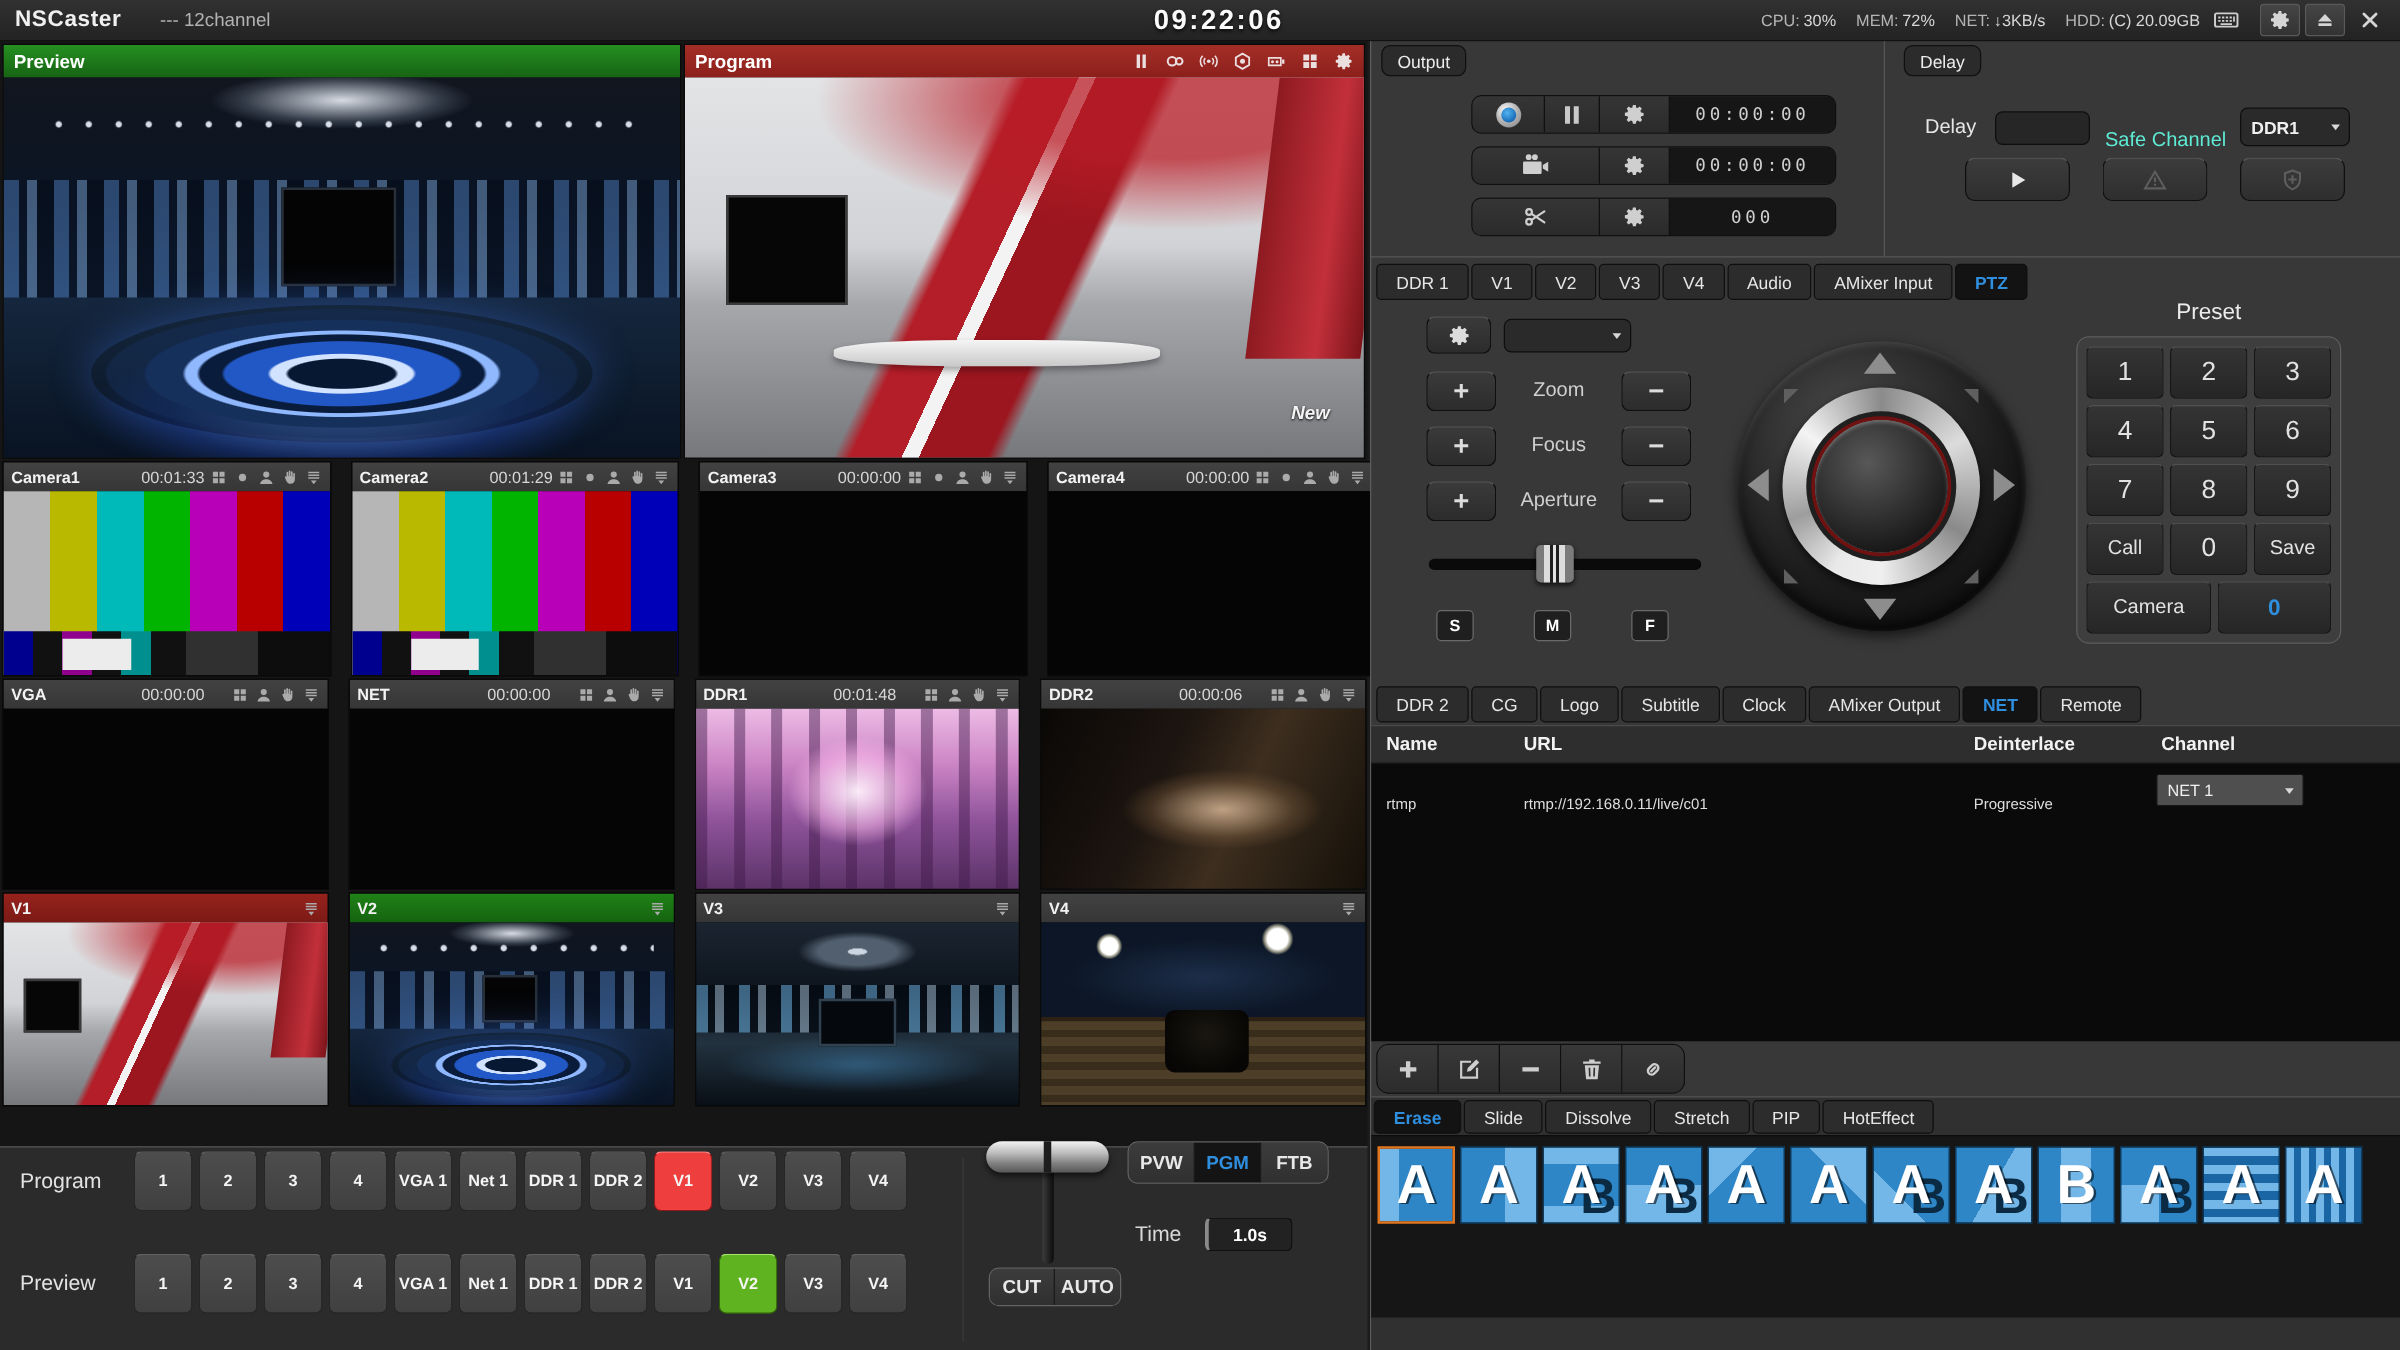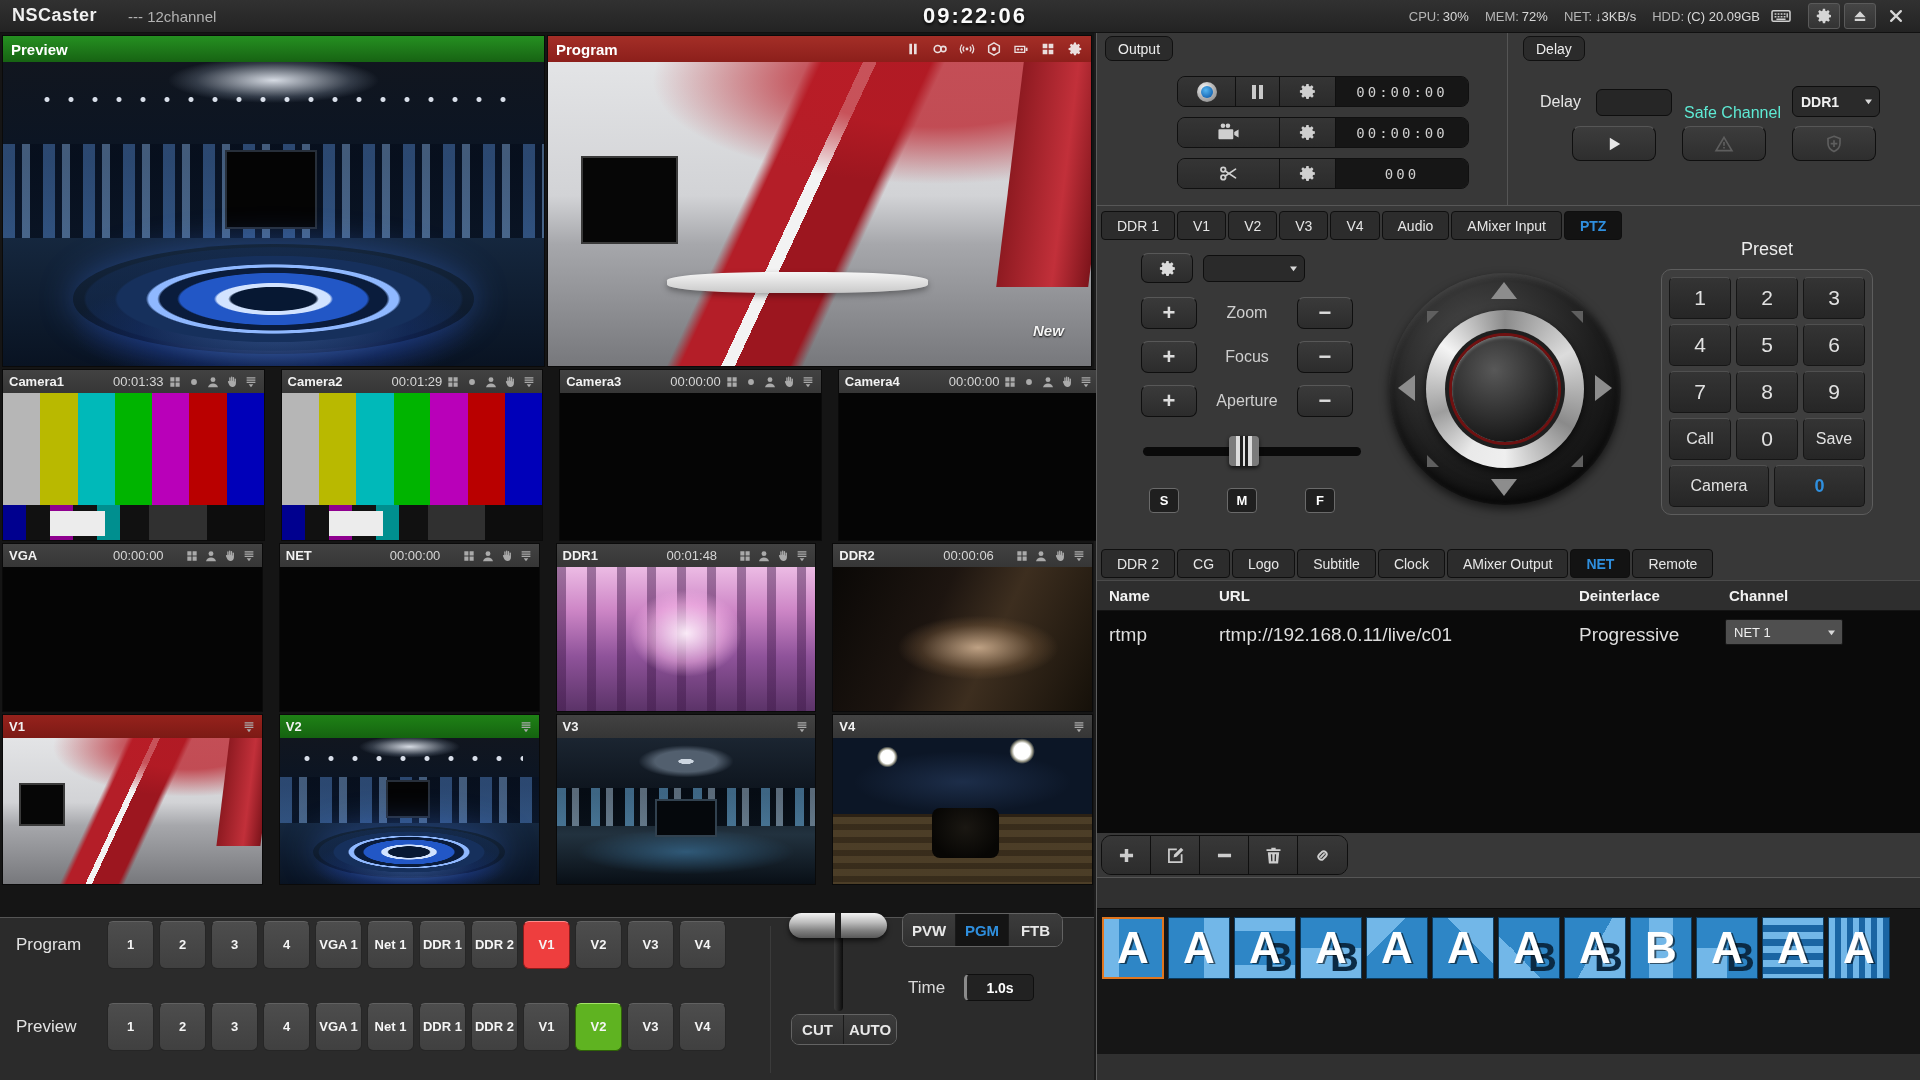--- a/index.html
+++ b/index.html
@@ -241,21 +241,21 @@
   #cam-row { display:flex; gap:5px; margin-top:5px; }
   #cam-key { flex:1.1; }
   #cam-val { flex:1; color:var(--accent); font-weight:bold; font-size:18px; }
 
   
   #net-header { position:absolute; left:0; top:547px; width:824px; height:31px; background:#2e2e2e;
     border-top:1px solid #4a4a4a; border-bottom:1px solid #141414; }
   .th { position:absolute; top:6px; font-size:15px; font-weight:bold; color:#f2f2f2; }
   #net-body { position:absolute; left:0; top:578px; width:824px; height:222px; background:#0a0a0a; }
   #net-row { position:absolute; left:0; top:6px; width:824px; height:30px; }
-  .td { position:absolute; top:7px; font-size:19px; color:#dedede; }
+  .td { position:absolute; top:19px; font-size:12px; color:#dedede; }
   #chan-dd { position:absolute; left:628px; top:2px; width:118px; height:26px; background:#4f4f4f;
     border:1px solid #161616; border-radius:2px; }
   #chan-dd .dd-text { font-weight:normal; font-size:13px; }
 
   #net-toolbar { position:absolute; left:4px; top:802px; display:flex; background:#2c2c2c;
     border:1px solid #0f0f0f; border-radius:10px; overflow:hidden; }
   .tool-btn { width:49px; height:38px; display:flex; align-items:center; justify-content:center;
     color:#cdcdcd; border-right:1px solid #0f0f0f; background:linear-gradient(#383838,#2c2c2c); }
   .tool-btn:last-child { border-right:none; }
   .tool-btn .ic { width:21px; height:21px; }
@@ -1036,20 +1036,28 @@
       <span class="tool-btn">
         <span class="ic" style="height: 21px; width: 21px;">
           <svg viewBox="0 0 24 24" fill="none" stroke="currentColor" stroke-width="2.2" stroke-linecap="round">
             <path d="M10.2 13.8l3.6-3.6M8.8 10.4l2.3-2.3a3.4 3.4 0 0 1 4.8 4.8l-2.3 2.3M15.2 13.6l-2.3 2.3a3.4 3.4 0 0 1-4.8-4.8l2.3-2.3"></path>
           </svg>
         </span>
       </span>
     </div>
 
   <div id="fx-sec">
+    <div id="fx-tabs">
+        <span class="tab active">Erase</span>
+        <span class="tab">Slide</span>
+        <span class="tab">Dissolve</span>
+        <span class="tab">Stretch</span>
+        <span class="tab">PIP</span>
+        <span class="tab">HotEffect</span>
+      </div>
     <div id="fx-body">
       <div id="fx-tiles">
           <div class="fx-tile fx-wipe-left sel">
             <span class="fx-letter">A</span>
           </div>
           <div class="fx-tile fx-wipe-right">
             <span class="fx-letter">A</span>
           </div>
           <div class="fx-tile fx-band-top">
             <span class="fx-ghost">B</span>

